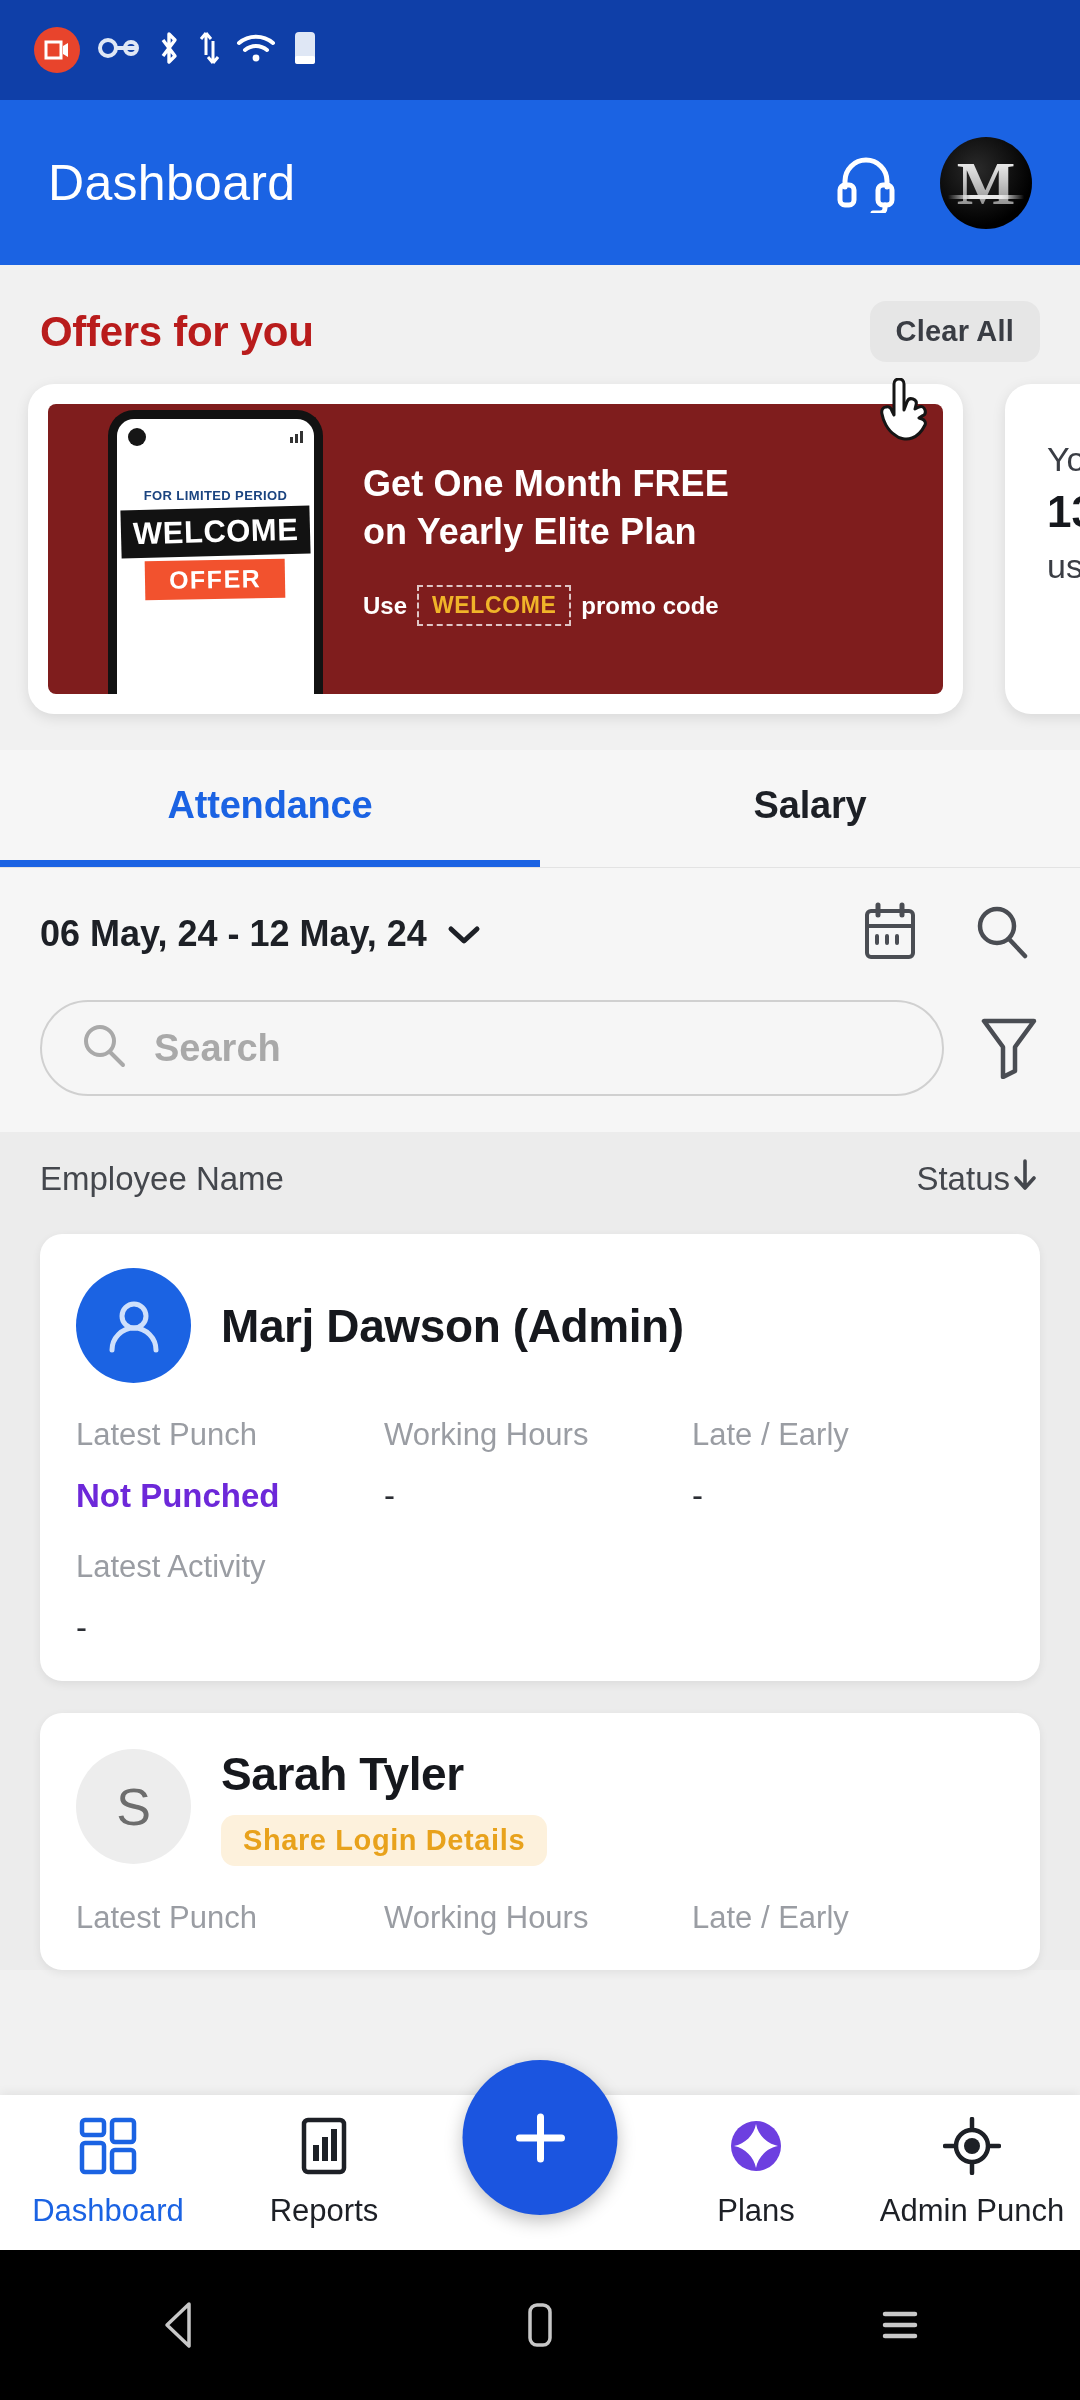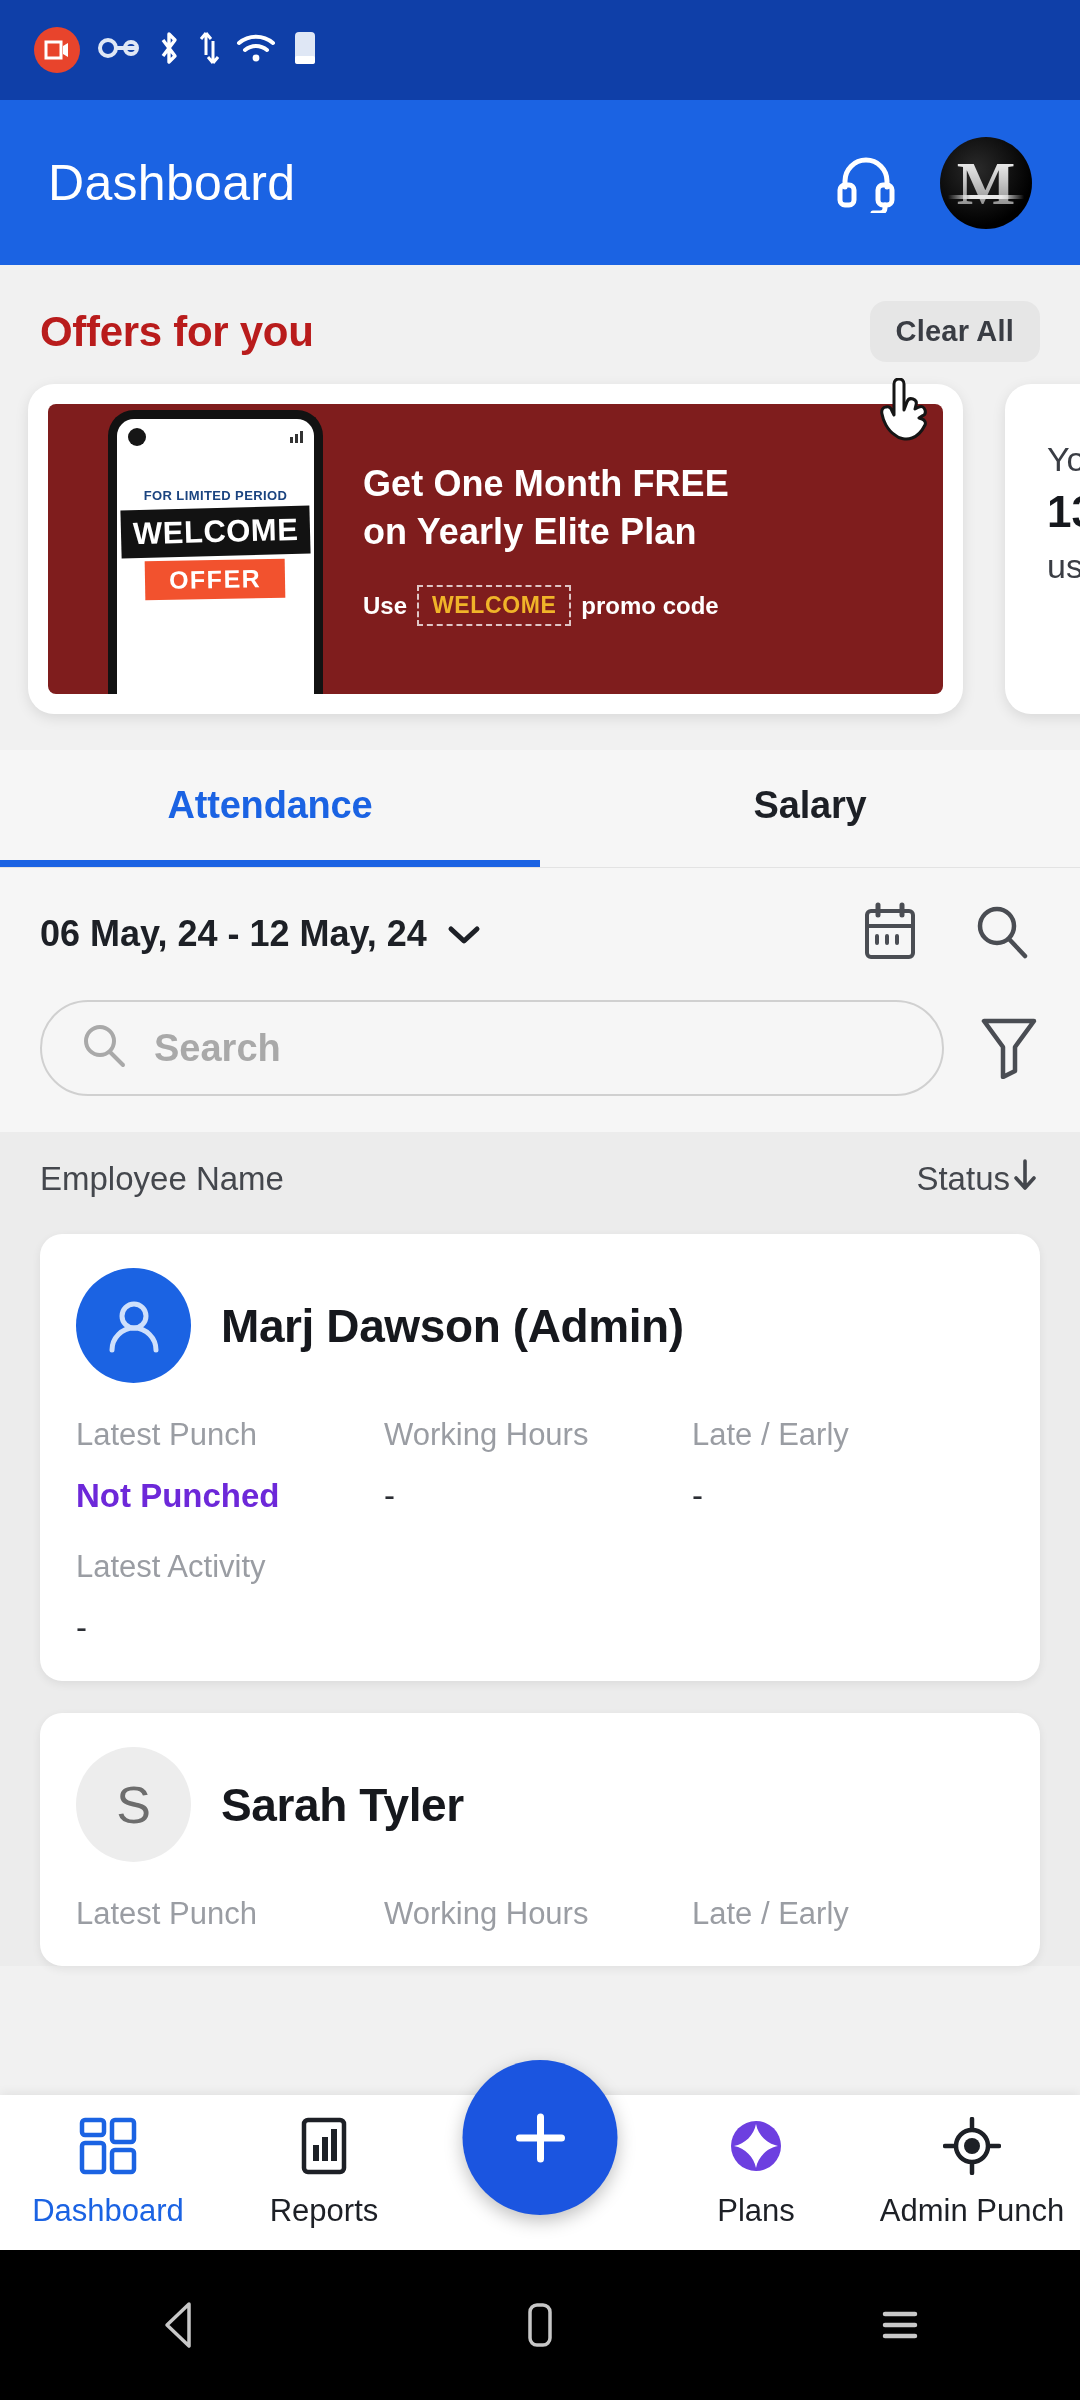--- a/index.html
+++ b/index.html
@@ -405,20 +405,21 @@
         <div class="ec-lbl">Latest Activity</div>
         <div class="ec-val">-</div>
       </div>
     </div>
 
     <div class="ecard">
       <div class="ec-head">
         <div class="av gray">S</div>
         <div>
           <div class="ec-name">Sarah Tyler</div>
+          <div class="badge-share">Share Login Details</div>
         </div>
       </div>
       <div class="ec-grid">
         <div class="ec-col">
           <div class="ec-lbl">Latest Punch</div>
         </div>
         <div class="ec-col">
           <div class="ec-lbl">Working Hours</div>
         </div>
         <div class="ec-col">

